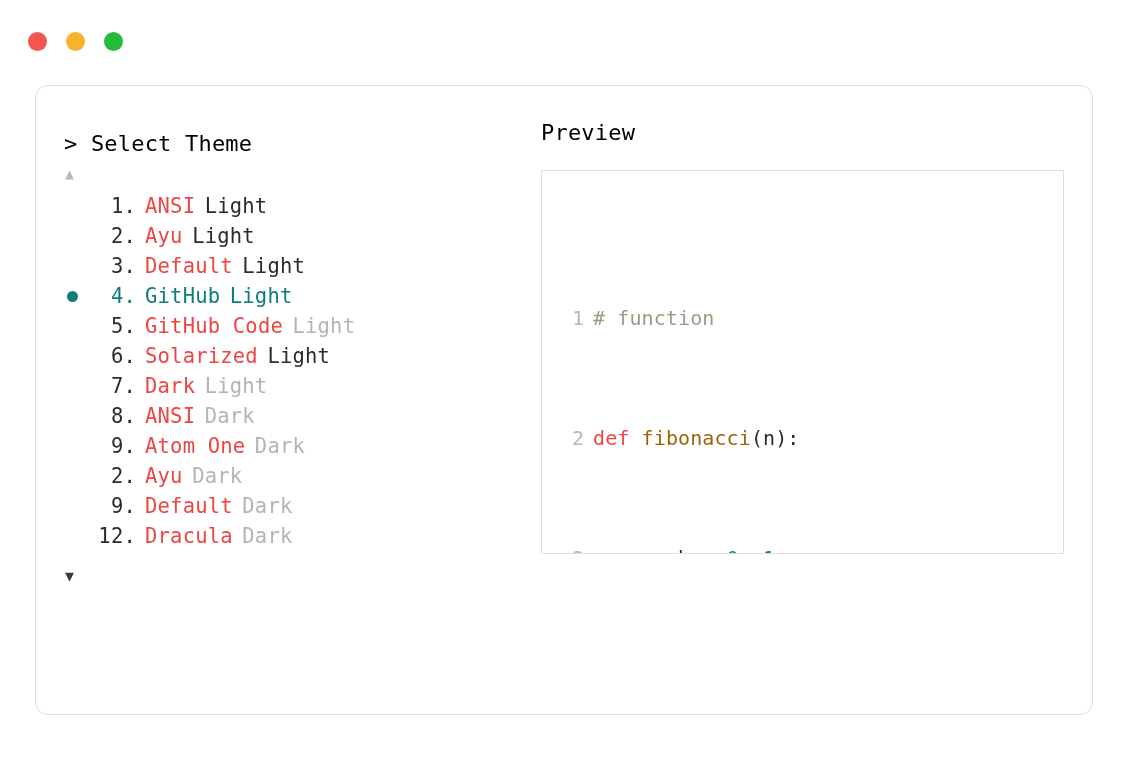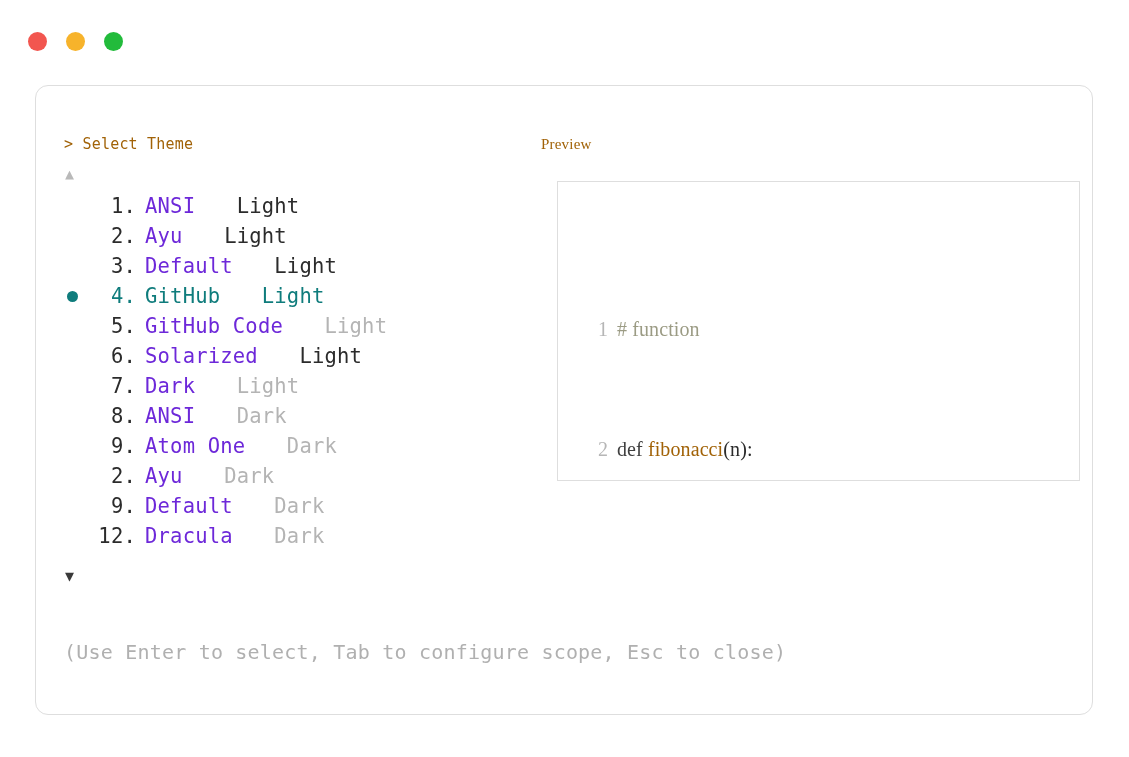--- a/index.html
+++ b/index.html
@@ -48,29 +48,28 @@
   
   .col-left {
     position: absolute;
     left: 28px;
     top: 45px;
     width: 470px;
   }
   .col-right {
     position: absolute;
     left: 505px;
-    top: 45px;
+    top: 34px;
     width: 530px;
-    font-family: Liberation Serif, serif;
   }
 
   .section-title {
-    font-size: 15px;
+    font-size: 22px;
     line-height: 26px;
-    color: #a16207;
+    color: #000000;
     letter-spacing: 0.2px;
     white-space: pre;
   }
 
   
   .arrow {
     font-size: 15px;
     line-height: 18px;
     height: 18px;
     margin-top: 8px;
@@ -115,22 +114,22 @@
   .row-index {
     width: 42px;
     flex: 0 0 42px;
     text-align: right;
     color: #2b2b2b;
   }
   .row-dot-sep {
     color: #2b2b2b;
     padding-right: 9px;
   }
-  .row-name { color: #6d28d9; }
-  .row-variant { color: #2b2b2b; padding-left: 9.5px; margin-left: 32px; }
+  .row-name { color: #ef4444; }
+  .row-variant { color: #2b2b2b; padding-left: 9.5px; }
   .row-variant.muted { color: #b4b4b4; }
   .theme-row.selected .row-index,
   .theme-row.selected .row-dot-sep,
   .theme-row.selected .row-name,
   .theme-row.selected .row-variant { color: #0f7c7c; }
 
   
   .hint {
     position: absolute;
     left: 28px;
@@ -139,27 +138,26 @@
     line-height: 26px;
     color: #b0b0b0;
     white-space: pre;
     letter-spacing: 0.2px;
   }
 
   
   .preview-box {
     margin-top: 24px;
     width: 523px;
-    height: 300px;
+    height: 384px;
     border: 1.5px solid #dedede;
     background: #ffffff;
     box-sizing: border-box;
-    padding: 42px 0 0 16px;
+    padding: 42px 0 0 8px;
     overflow: hidden;
-    margin-left: 16px;
   }
   .code {
     font-size: 20px;
     line-height: 30px;
     white-space: pre;
     letter-spacing: 0.1px;
   }
   .code-line {
     display: block;
     height: 30px;
@@ -169,21 +167,21 @@
     color: #b6b6b6;
     display: inline-block;
     width: 12px;
     text-align: right;
     margin-right: 9px;
   }
 
   
   .tok-plain   { color: #2b2b2b; }
   .tok-comment { color: #9b9b84; }
-  .tok-kw      { color: #404040; }
+  .tok-kw      { color: #ef4444; }
   .tok-fn      { color: #a16207; }
   .tok-num     { color: #0f7c7c; }
 </style>
 </head>
 <body>
 
 <div class="traffic-lights">
   <span class="dot" style="background:#f2564f"></span>
   <span class="dot" style="background:#f7b32b"></span>
   <span class="dot" style="background:#22bb3b"></span>
@@ -208,21 +206,20 @@
         <li class="theme-row"><span class="bullet-slot"></span><span class="row-index">8.</span><span class="row-dot-sep"></span><span class="row-name">ANSI</span><span class="row-variant muted">Dark</span></li>
         <li class="theme-row"><span class="bullet-slot"></span><span class="row-index">9.</span><span class="row-dot-sep"></span><span class="row-name">Atom One</span><span class="row-variant muted">Dark</span></li>
         <li class="theme-row"><span class="bullet-slot"></span><span class="row-index">2.</span><span class="row-dot-sep"></span><span class="row-name">Ayu</span><span class="row-variant muted">Dark</span></li>
         <li class="theme-row"><span class="bullet-slot"></span><span class="row-index">9.</span><span class="row-dot-sep"></span><span class="row-name">Default</span><span class="row-variant muted">Dark</span></li>
         <li class="theme-row"><span class="bullet-slot"></span><span class="row-index">12.</span><span class="row-dot-sep"></span><span class="row-name">Dracula</span><span class="row-variant muted">Dark</span></li>
       </ul>
 
     <div class="arrow arrow-down">▼</div>
   </div>
 
-  <div class="hint">(Use Enter to select, Tab to configure scope, Esc to close)</div>
 
   <div class="col-right">
 
     <div class="section-title">Preview</div>
 
     <div class="preview-box">
       <div class="code">
 
         <span class="code-line"><span class="ln">1</span><span class="tok-comment"># function</span></span>
 

